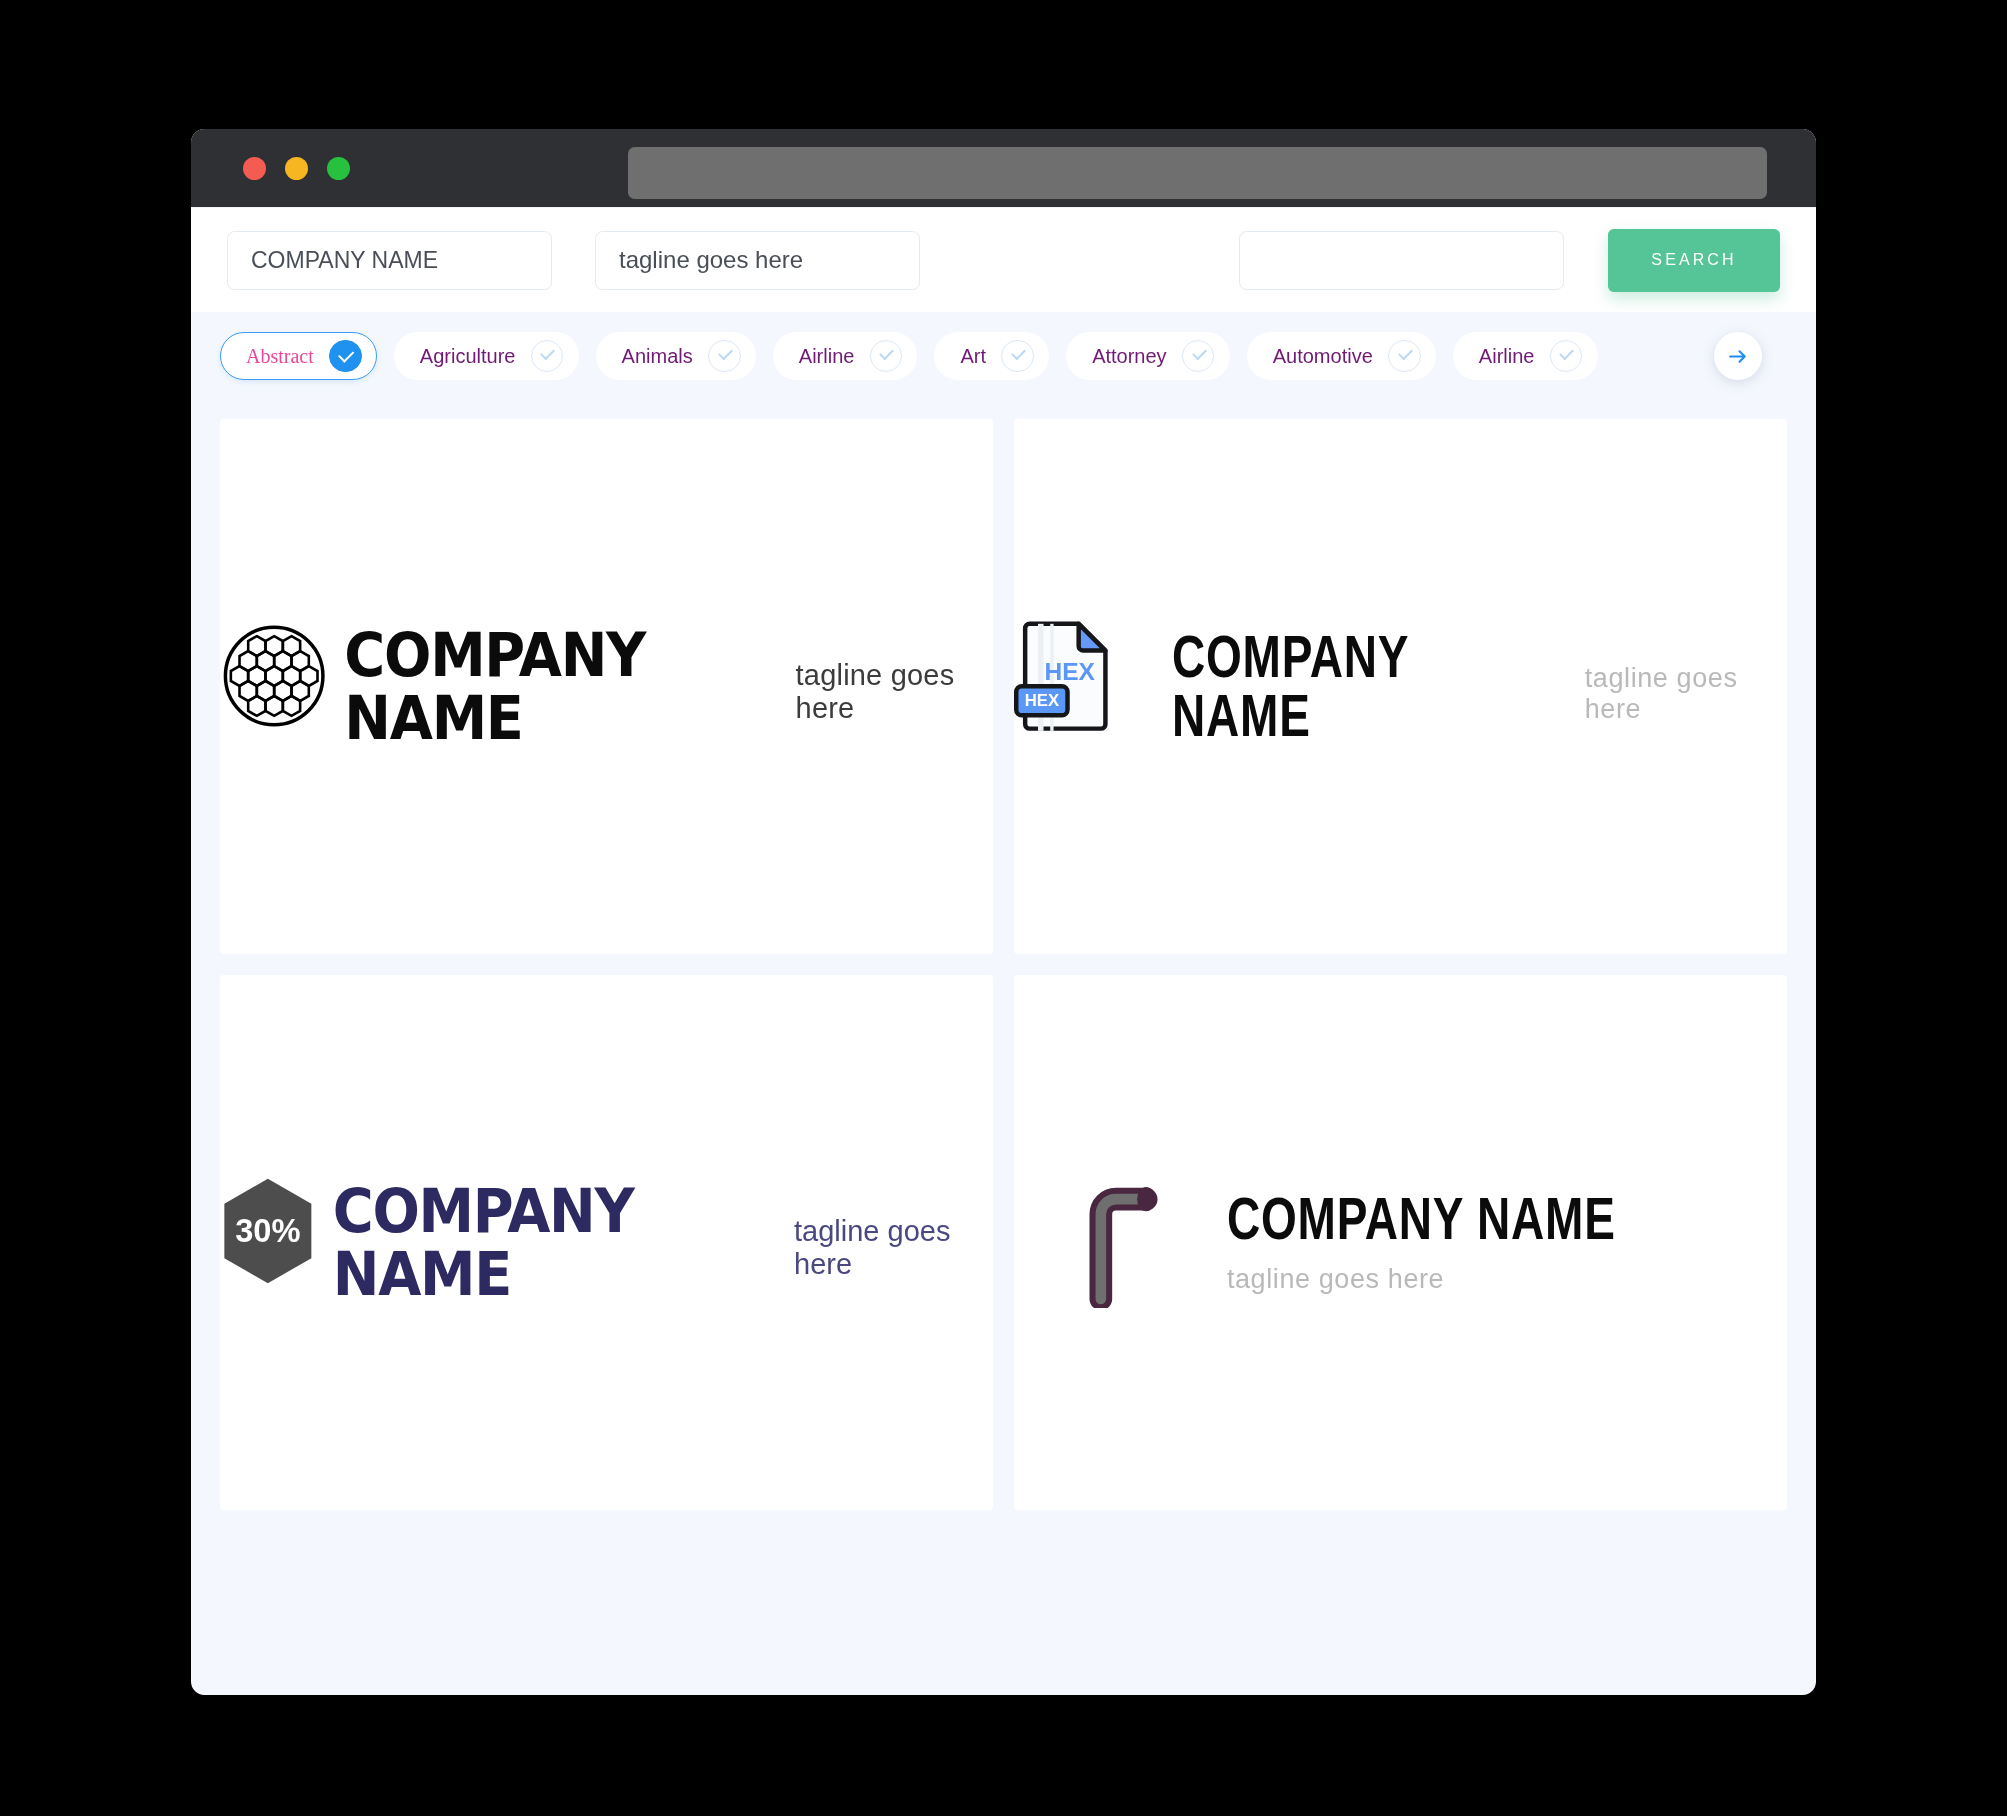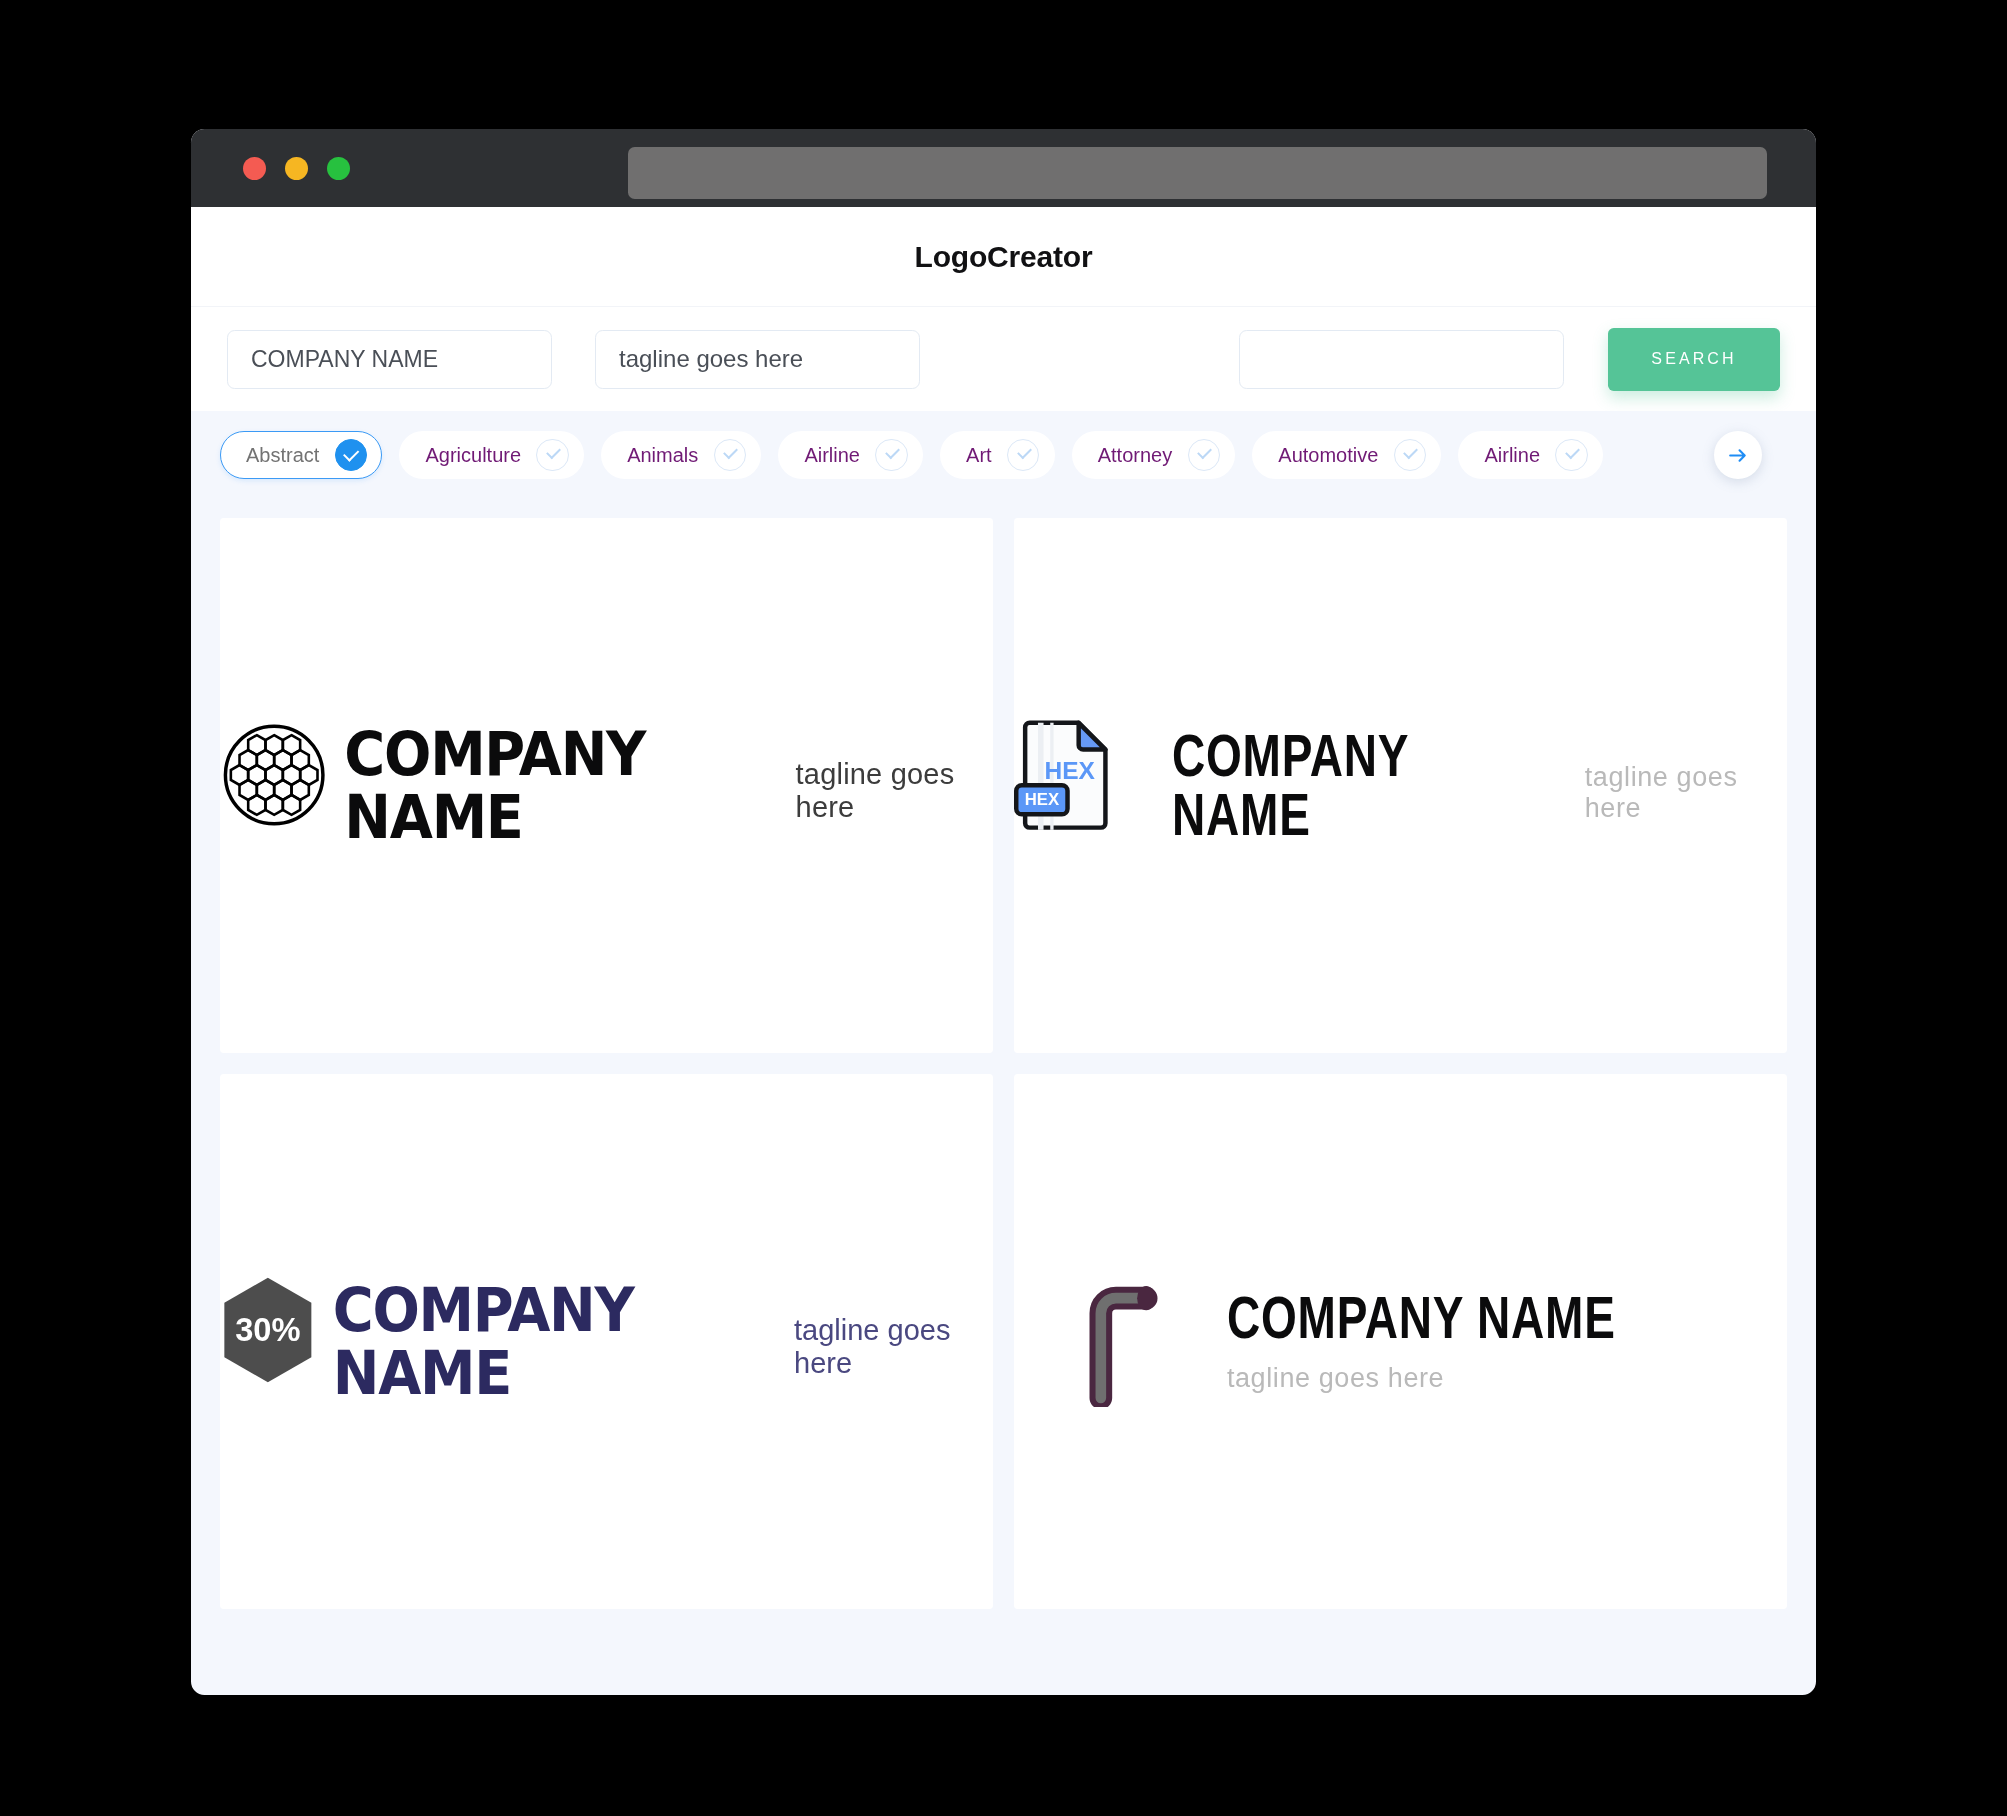--- a/index.html
+++ b/index.html
@@ -118,21 +118,21 @@
     background: #ffffff;
     border: 1px solid transparent;
     white-space: nowrap;
     cursor: pointer;
   }
   .chip .label { font-size: 20px; color: #701a75; }
   .chip.active {
     border: 1.4px solid #3b9af5;
     box-shadow: 0 1.9px 5.7px rgba(59,154,245,0.15);
   }
-  .chip.active .label { color: #737373; font-weight: 500; }
+  .chip.active .label { color: #ec4899; font-weight: 500; font-family: Liberation Serif, serif; }
   .check {
     width: 32.5px; height: 32.5px;
     border-radius: 50%;
     border: 1.4px solid #dce8f7;
     position: relative;
     flex: 0 0 auto;
   }
   .check::after {
     content: "";
     position: absolute;
@@ -246,23 +246,20 @@
 
     <div class="titlebar">
       <div class="traffic">
         <span class="dot red"></span>
         <span class="dot yellow"></span>
         <span class="dot green"></span>
       </div>
       <div class="urlbar" title=""></div>
     </div>
 
-    <div class="app-header">
-      <div class="app-title">LogoCreator</div>
-    </div>
 
     <div class="searchbar">
       <input class="field company" type="text" value="COMPANY NAME" style="">
       <input class="field tagline" type="text" value="tagline goes here" style="">
       <input class="field extra" type="text" placeholder="" style="">
       <button class="search-btn">SEARCH</button>
     </div>
 
     <div class="chips-wrap">
       <div class="chips">

